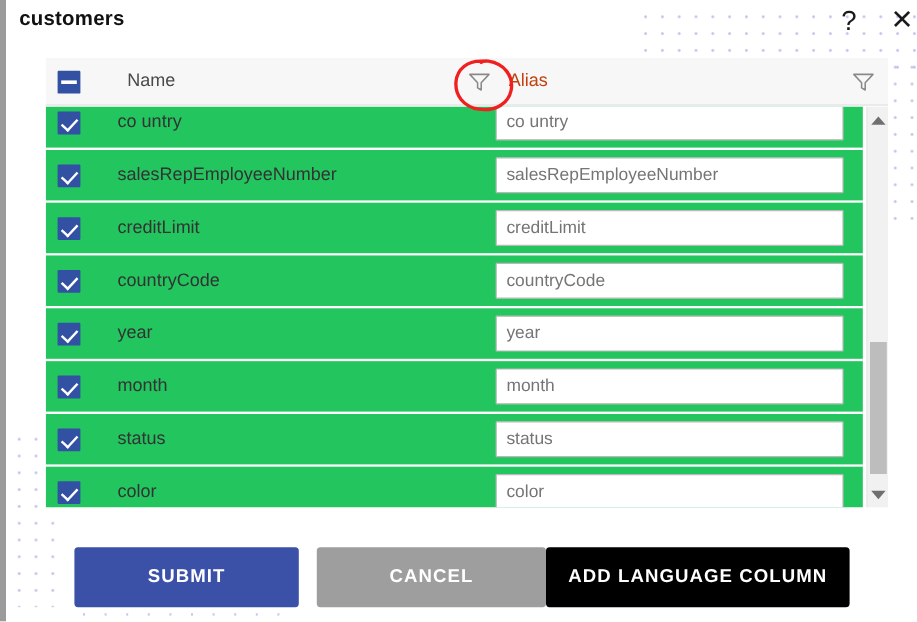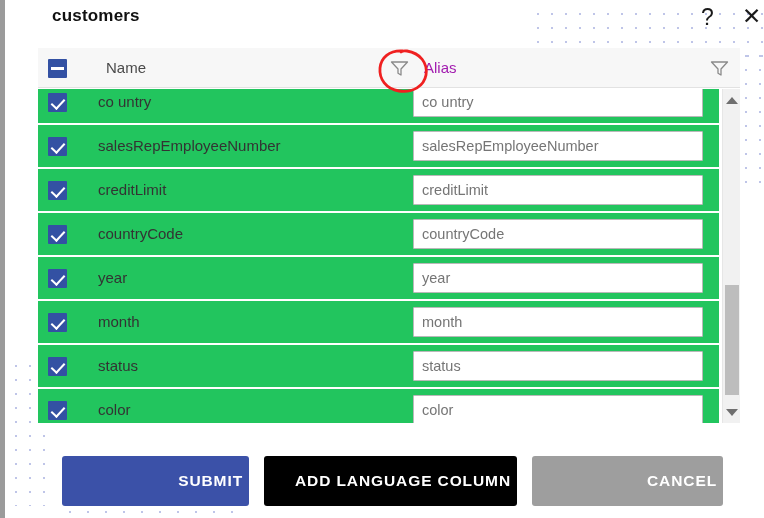--- a/index.html
+++ b/index.html
@@ -42,21 +42,20 @@
         background-size: 18px 14px; }
 
   
   .title {
     position: absolute;
     left: 16px; top: 6px;
     font-size: 17px;
     font-weight: bold;
     color: #111111;
     letter-spacing: .2px;
-    margin-left: 36px;
   }
 
   
   .hdr-icon {
     position: absolute;
     font-size: 23px;
     color: #1a1a1a;
     line-height: 1;
     user-select: none;
   }
@@ -76,21 +75,21 @@
     position: relative;
     height: 40px;
     background: #f7f7f7;
     border-bottom: 1px solid #e2e2e2;
   }
   .th-check { position: absolute; left: 10px; top: 11px; }
   .th-name  { position: absolute; left: 68px; top: 11px;
               font-size: 15px; color: #4a4a4a; }
   .th-filter-1 { position: absolute; left: 352px; top: 12px; }
   .th-alias { position: absolute; left: 386px; top: 11px;
-              font-size: 15px; color: #a21caf; }
+              font-size: 15px; color: #c2410c; }
   .th-filter-2 { position: absolute; left: 672px; top: 12px; }
 
   
   .cbx {
     width: 19px; height: 19px;
     background: #3351a3;
     position: relative;
     display: inline-block;
     border-radius: 1px;
   }
@@ -203,21 +202,20 @@
   .btn {
     height: 50px;
     border: none;
     border-radius: 3px;
     font-family: "Liberation Sans", sans-serif;
     font-size: 15.5px;
     font-weight: bold;
     letter-spacing: .9px;
     color: #ffffff;
     cursor: pointer;
-    text-align: right;
   }
   .btn.submit { width: 187px; background: #3b51a8; margin-right: 15px; }
   .btn.addlang { width: 253px; background: #000000; margin-right: 15px; }
   .btn.cancel { width: 191px; background: #9e9e9e; }
 </style>
 </head>
 <body>
 
 <div id="root">
 
@@ -311,17 +309,17 @@
         </div>
     </div>
   </div>
 
   <svg class="annot" viewBox="0 0 54 46">
     <path d="M26 3 C12 2 4 10 3 20 C2 31 9 41 22 43 C36 45 47 38 49 27 C51 15 43 5 30 3 C27 2.6 25 3 24 4" fill="none" stroke="#ef2020" stroke-width="2.8" stroke-linecap="round"></path>
   </svg>
 
   <div class="footer">
     <button class="btn submit">SUBMIT</button>
+    <button class="btn cancel">CANCEL</button>
     <button class="btn addlang">ADD LANGUAGE COLUMN</button>
-    <button class="btn cancel">CANCEL</button>
   </div>
 
 </div>
 
 </body></html>

